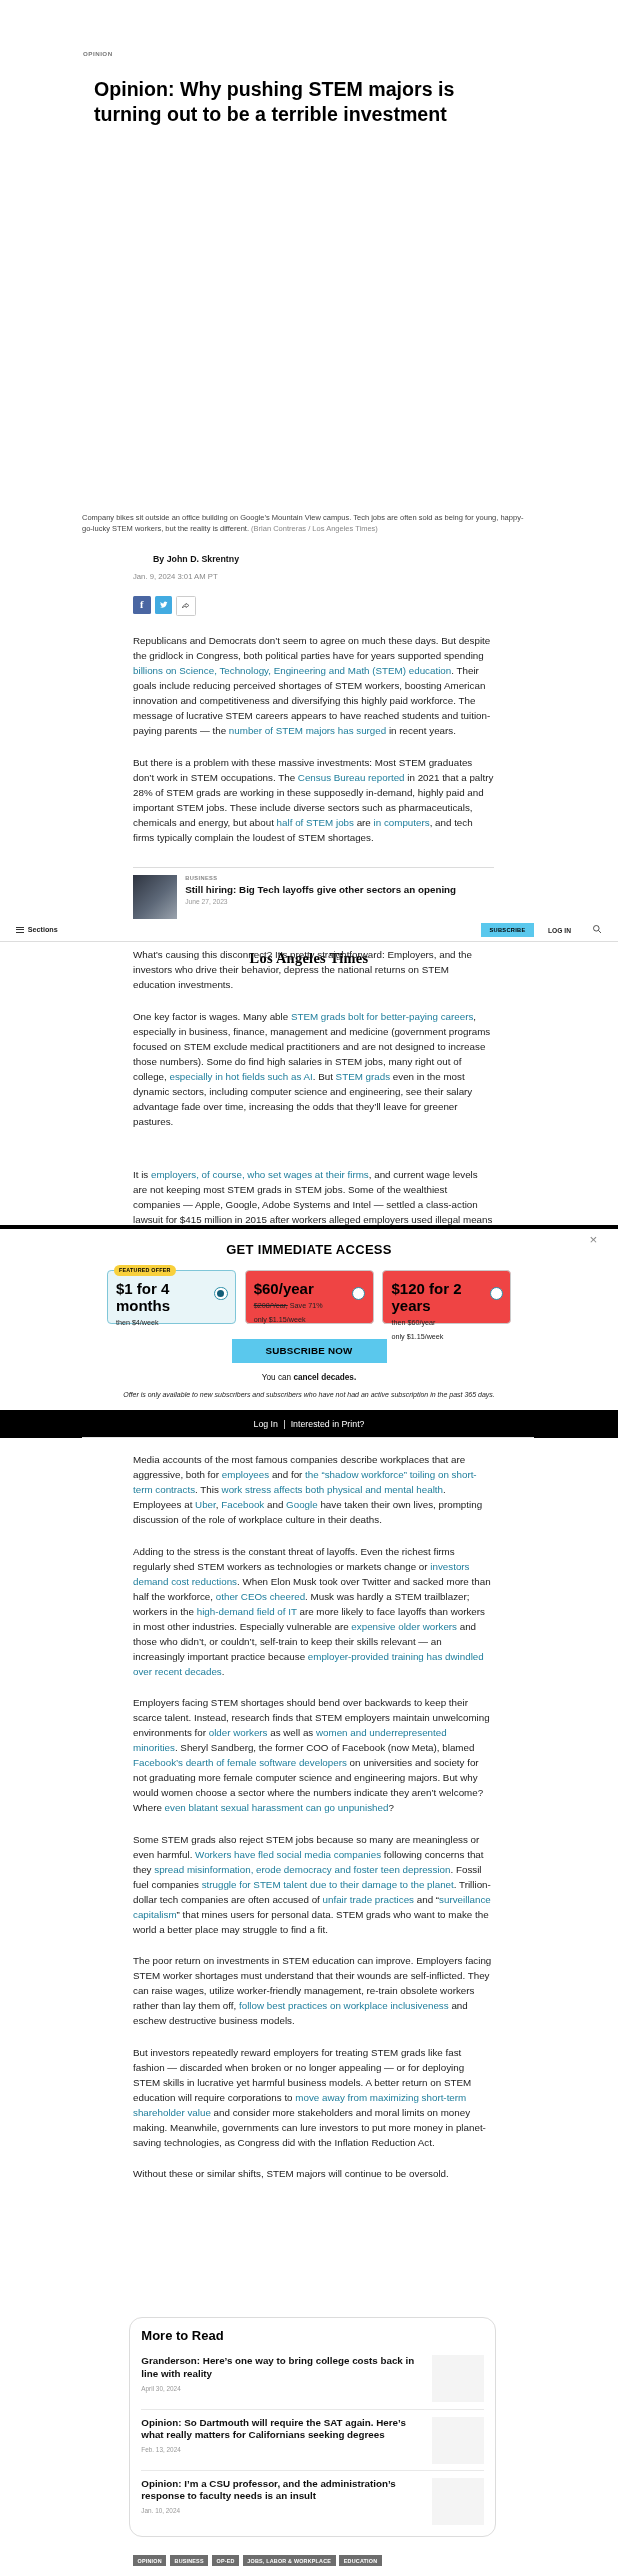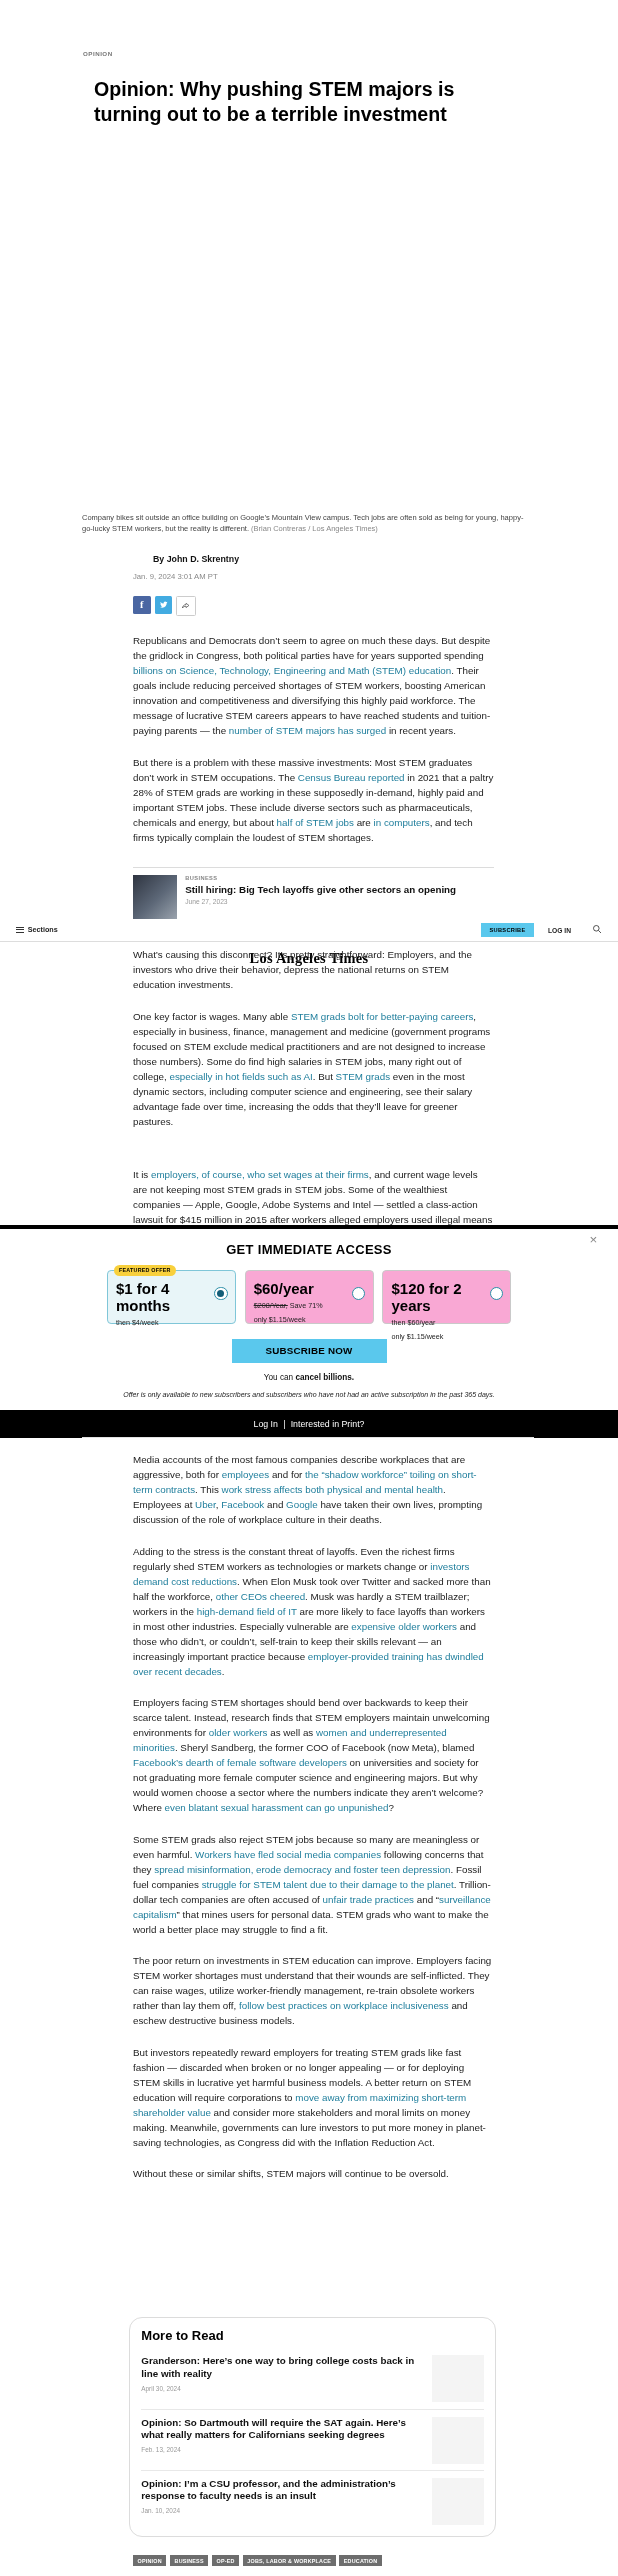--- a/index.html
+++ b/index.html
@@ -42,21 +42,21 @@
   .subscribe-btn{left:481px;top:923px;width:53px;height:14.4px;background:#5ac8ed;font-size:5.7px;font-weight:700;display:flex;align-items:center;justify-content:center;letter-spacing:0.3px;color:#000;cursor:pointer;}
   .login-btn{left:548px;top:927px;font-size:6.7px;font-weight:700;color:#222;cursor:pointer;}
   .search-btn{left:592px;top:924px;cursor:pointer;}
 
   
   .paywall{left:0;top:1225px;width:618px;background:#fff;}
   .pw-topbar{height:3.6px;background:#000;}
   .pw-close{position:absolute;right:20.6px;top:8.2px;font-size:13.4px;color:#888;line-height:1;cursor:pointer;}
   .pw-head{text-align:center;margin-top:13.4px;font-size:13px;font-weight:700;letter-spacing:0.3px;color:#000;}
   .offers{display:flex;justify-content:center;gap:8.8px;margin-top:13.4px;}
-  .offer{position:relative;width:129px;height:54px;border:0.5px solid #c9c9c9;border-radius:4.1px;padding:8.2px 8.2px 0;box-sizing:border-box;background:#f9a8d4;cursor:pointer;}
+  .offer{position:relative;width:129px;height:54px;border:0.5px solid #c9c9c9;border-radius:4.1px;padding:8.2px 8.2px 0;box-sizing:border-box;background:#ef4444;cursor:pointer;}
   .offer.selected{background:#e8f5f8;border-color:#7fc6d8;}
   .offer .badge{position:absolute;top:-6.7px;left:6.2px;background:#f8d03c;border-radius:5.7px;font-size:5.4px;font-weight:700;padding:2.6px 5.2px;letter-spacing:0.2px;color:#000;}
   .offer .price{font-size:15px;font-weight:700;color:#000;}
   .offer .sub{font-size:7.2px;color:#222;margin-top:4.6px;}
   .offer .strike{text-decoration:line-through;}
   .offer .radio{position:absolute;right:7.2px;top:15.5px;width:13.4px;height:13.4px;border:1px solid #2d8fa8;border-radius:50%;background:#fff;box-sizing:border-box;}
   .offer .radio.on::after{content:"";position:absolute;left:2.1px;top:2.1px;right:2.1px;bottom:2.1px;background:#145e78;border-radius:50%;}
   .pw-cta{display:block;margin:14.4px auto 0;width:155px;height:24px;background:#5ac8ed;border:none;font-size:9.8px;font-weight:700;letter-spacing:0.2px;color:#000;font-family:inherit;cursor:pointer;}
   .pw-cancel{text-align:center;margin-top:10.3px;font-size:8.2px;color:#111;}
   .pw-fine{text-align:center;margin-top:9.3px;font-size:7px;font-style:italic;color:#222;}
@@ -167,21 +167,21 @@
         </div>
         <div class="offer">
           <div class="price">$120 for 2 years</div>
           <div class="sub">then $60/year</div>
           <div class="sub">only $1.15/week</div>
           <div class="radio"></div>
         </div>
       </div>
     <button class="pw-cta">SUBSCRIBE NOW</button>
     <div class="pw-cancel">
-      <span>You can </span><b>cancel billions.</b>
+      <span>You can </span><b>cancel decades.</b>
     </div>
     <div class="pw-fine">Offer is only available to new subscribers and subscribers who have not had an active subscription in the past 365 days.</div>
     <div class="pw-footer">
       <a>Log In</a>
       <span>|</span>
       <a>Interested in Print?</a>
     </div>
   </div>
   <div class="abs post-pw-rule"></div>
 

